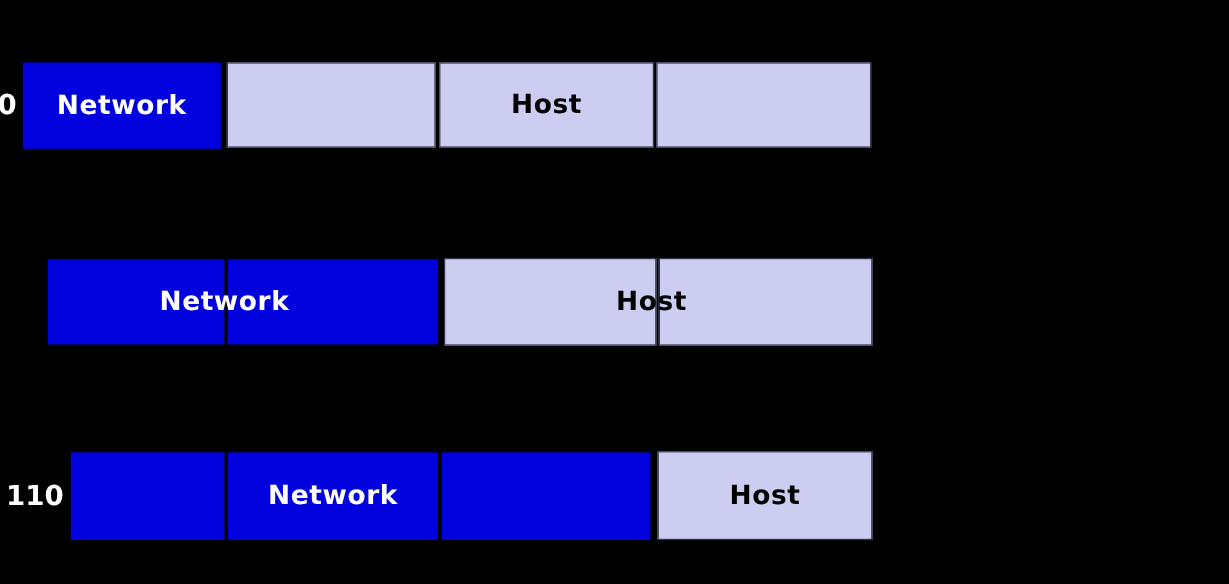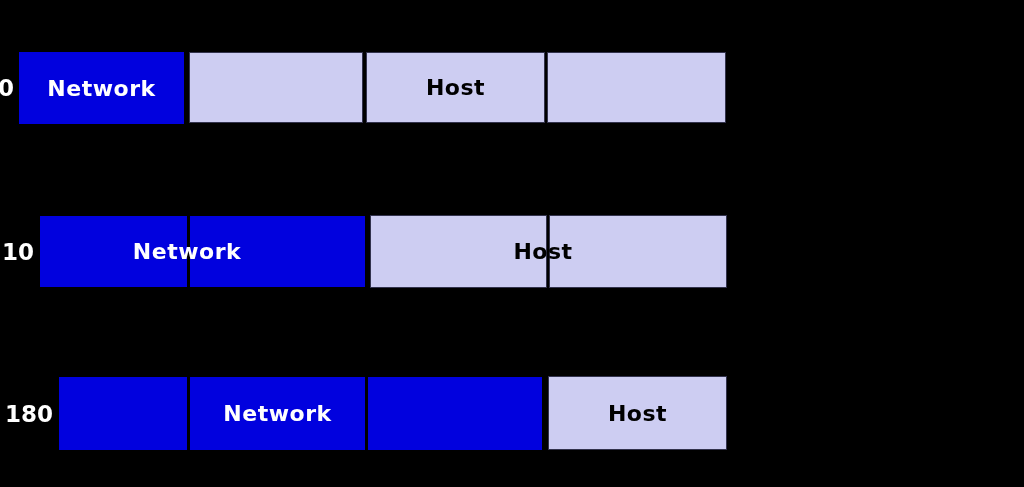--- a/index.html
+++ b/index.html
@@ -90,29 +90,28 @@
   <div class="bits r1-bits">0</div>
   <div class="box net r1-net">
     <span>Network</span>
   </div>
   <div class="box host r1-h1"></div>
   <div class="box host r1-h2">
     <span>Host</span>
   </div>
   <div class="box host r1-h3"></div>
 
-  <div class="bits r2-bits">10</div>
   <div class="box net r2-n1"></div>
   <div class="box net r2-n2"></div>
   <div class="box host r2-h1"></div>
   <div class="box host r2-h2"></div>
   <div class="overlay-label on-net r2-netlabel">Network</div>
   <div class="overlay-label on-host r2-hostlabel">Host</div>
 
-  <div class="bits r3-bits">180</div>
+  <div class="bits r3-bits">110</div>
   <div class="box net r3-n1"></div>
   <div class="box net r3-n2">
     <span>Network</span>
   </div>
   <div class="box net r3-n3"></div>
   <div class="box host r3-h1">
     <span>Host</span>
   </div>
 
 </div>

